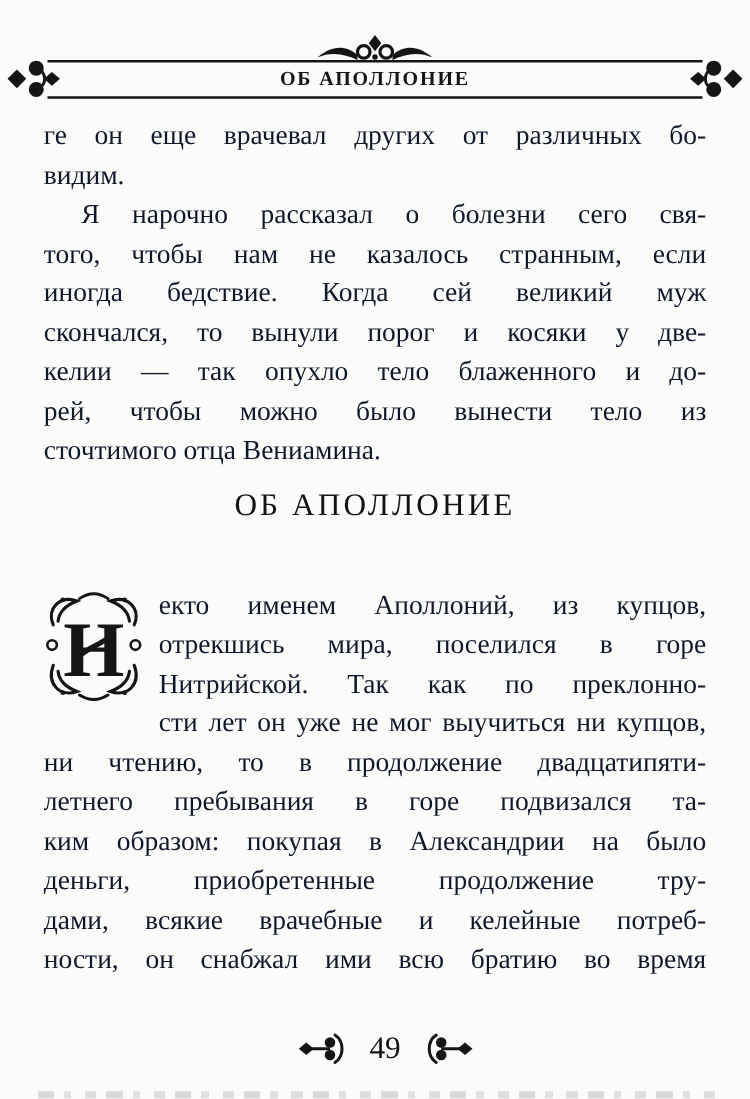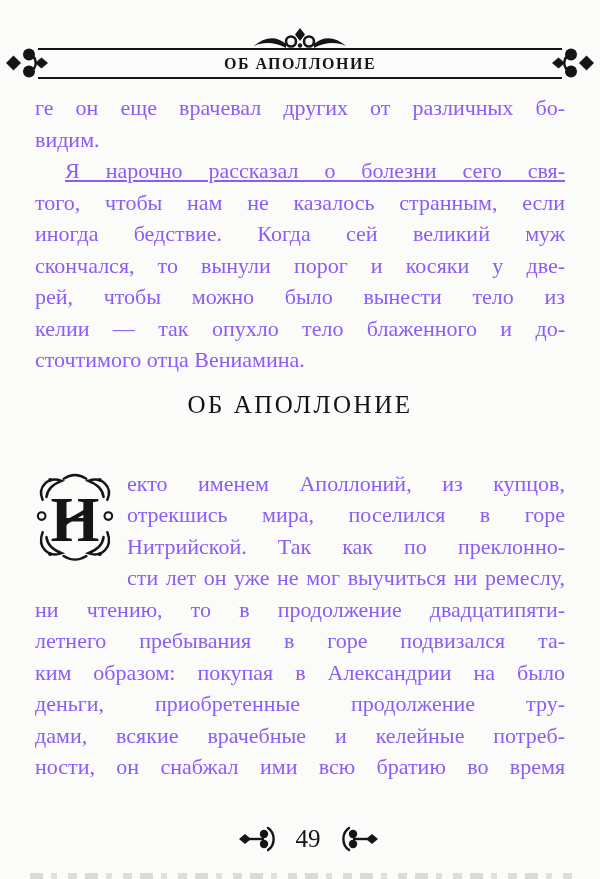--- a/index.html
+++ b/index.html
@@ -50,24 +50,24 @@
     position: absolute;
     top: 92px; left: 35px;
     width: 530px;
   }
   .jline {
     font-size: 22px;
     line-height: 31.5px;
     text-align: justify;
     text-align-last: justify;
     white-space: normal;
-    color: #8b5cf6;
+    color: #0f172a;
   }
   .jline.endline { text-align-last: left; }
-  .jline.indent { text-indent: 30px; text-decoration: underline; }
+  .jline.indent { text-indent: 30px; }
 
   .section-heading {
     margin: 12px 0 46px 0;
     text-align: center;
     font-size: 25px;
     line-height: 34px;
     font-weight: 400;
     letter-spacing: 2.5px;
     color: #131313;
   }
@@ -148,22 +148,22 @@
     <div class="para">
       <div class="jline">ге он еще врачевал других от различных бо-</div>
       <div class="jline endline">видим.</div>
     </div>
 
     <div class="para">
       <div class="jline indent">Я нарочно рассказал о болезни сего свя-</div>
       <div class="jline">того, чтобы нам не казалось странным, если</div>
       <div class="jline">иногда бедствие. Когда сей великий муж</div>
       <div class="jline">скончался, то вынули порог и косяки у две-</div>
+      <div class="jline">келии — так опухло тело блаженного и до-</div>
       <div class="jline">рей, чтобы можно было вынести тело из</div>
-      <div class="jline">келии — так опухло тело блаженного и до-</div>
       <div class="jline endline">сточтимого отца Вениамина.</div>
     </div>
 
     <div class="section-heading">ОБ АПОЛЛОНИЕ</div>
 
     <div class="para">
       <svg class="dropcap" viewBox="0 0 84 92">
         <path class="stroke" d="M8,28 C2,14 14,3 28,8 C20,11 13,16 12,25" stroke-width="2.6"></path>
         <path class="stroke" d="M76,28 C82,14 70,3 56,8 C64,11 71,16 72,25" stroke-width="2.6"></path>
         <path class="stroke" d="M8,62 C2,78 14,89 28,84 C20,81 13,76 12,67" stroke-width="2.6"></path>
@@ -175,21 +175,21 @@
         <circle class="ink" cx="16" cy="7" r="2"></circle>
         <circle class="ink" cx="68" cy="7" r="2"></circle>
         <circle class="ink" cx="16" cy="85" r="2"></circle>
         <circle class="ink" cx="68" cy="85" r="2"></circle>
         <text x="42" y="71" text-anchor="middle" font-family="Liberation Serif, serif" font-weight="700" font-size="66" fill="#151515">Н</text>
         <path class="stroke" d="M28,56 C38,46 46,46 57,37" stroke-width="4.4"></path>
       </svg>
       <div class="jline">екто именем Аполлоний, из купцов,</div>
       <div class="jline">отрекшись мира, поселился в горе</div>
       <div class="jline">Нитрийской. Так как по преклонно-</div>
-      <div class="jline">сти лет он уже не мог выучиться ни ремеслу,</div>
+      <div class="jline">сти лет он уже не мог выучиться ни купцов,</div>
       <div class="jline">ни чтению, то в продолжение двадцатипяти-</div>
       <div class="jline">летнего пребывания в горе подвизался та-</div>
       <div class="jline">ким образом: покупая в Александрии на было</div>
       <div class="jline">деньги, приобретенные продолжение тру-</div>
       <div class="jline">дами, всякие врачебные и келейные потреб-</div>
       <div class="jline">ности, он снабжал ими всю братию во время</div>
     </div>
   </div>
 
   <div class="footer">

